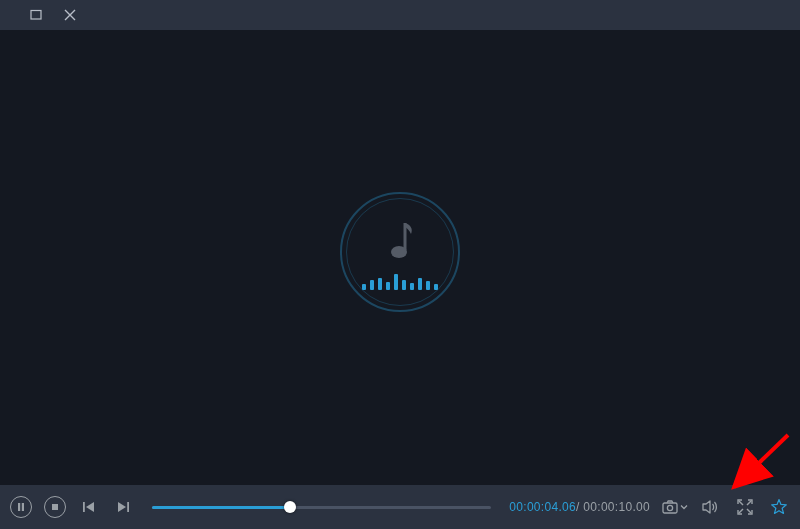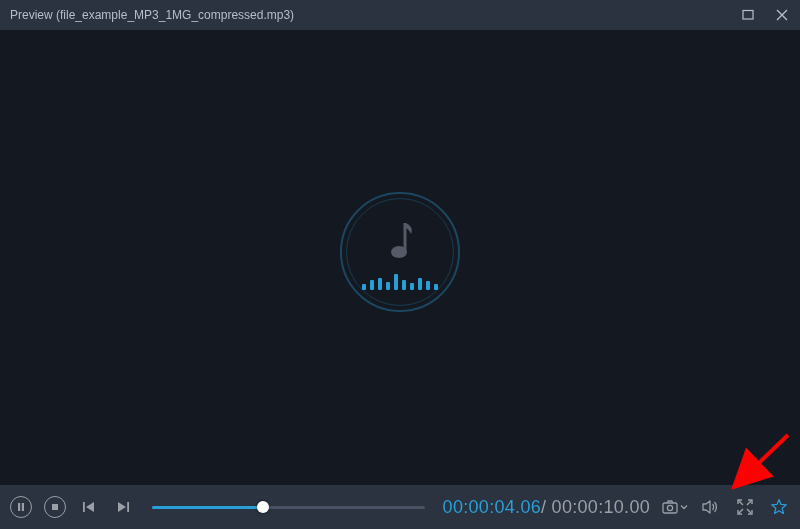--- a/index.html
+++ b/index.html
@@ -34,37 +34,36 @@
 
   .controls{position:absolute;left:0;right:0;bottom:0;height:44px;background:#2b3240;display:flex;align-items:center;padding:0 10px;gap:12px;}
   .ibtn{width:22px;height:22px;display:flex;align-items:center;justify-content:center;cursor:pointer;}
   .circle-btn{width:22px;height:22px;border:1.2px solid #9aa0a6;border-radius:50%;display:flex;align-items:center;justify-content:center;cursor:pointer;}
 
   .progress{flex:1;height:20px;display:flex;align-items:center;position:relative;margin:0 6px;cursor:pointer;}
   .progress .track{position:absolute;left:0;right:0;height:3px;background:#4a5364;border-radius:2px;}
   .progress .fill{position:absolute;left:0;height:3px;background:#2a9ed6;border-radius:2px;}
   .progress .thumb{position:absolute;width:12px;height:12px;background:#fff;border-radius:50%;top:50%;transform:translate(-50%,-50%);box-shadow:0 0 3px rgba(0,0,0,.6);}
 
-  .time{font-size:18px;white-space:nowrap;letter-spacing:.3px;}
+  .time{font-size:12px;white-space:nowrap;letter-spacing:.3px;}
   .time .cur{color:#2a9ed6;}
   .time .dur{color:#9aa0a6;}
   .time .sep{color:#9aa0a6;}
 
   .starbtn{color:#2a9ed6;}
 
   
   .arrow{position:absolute;right:4px;bottom:30px;pointer-events:none;}
 </style>
 </head>
 <body>
 
 <div class="app">
 
   <div class="titlebar">
-    <span class="title">Preview (file_example_MP3_1MG_compressed.mp3)</span>
     <span class="win-icon">
       <svg width="12" height="12" viewBox="0 0 12 12" fill="none">
           <rect x="1" y="1.5" width="10" height="8.5" stroke-width="1.2"></rect>
         </svg>
     </span>
     <span class="win-icon">
       <svg width="12" height="12" viewBox="0 0 12 12" fill="none">
           <path d="M1 1 L11 11 M11 1 L1 11" stroke-width="1.4"></path>
         </svg>
     </span>

